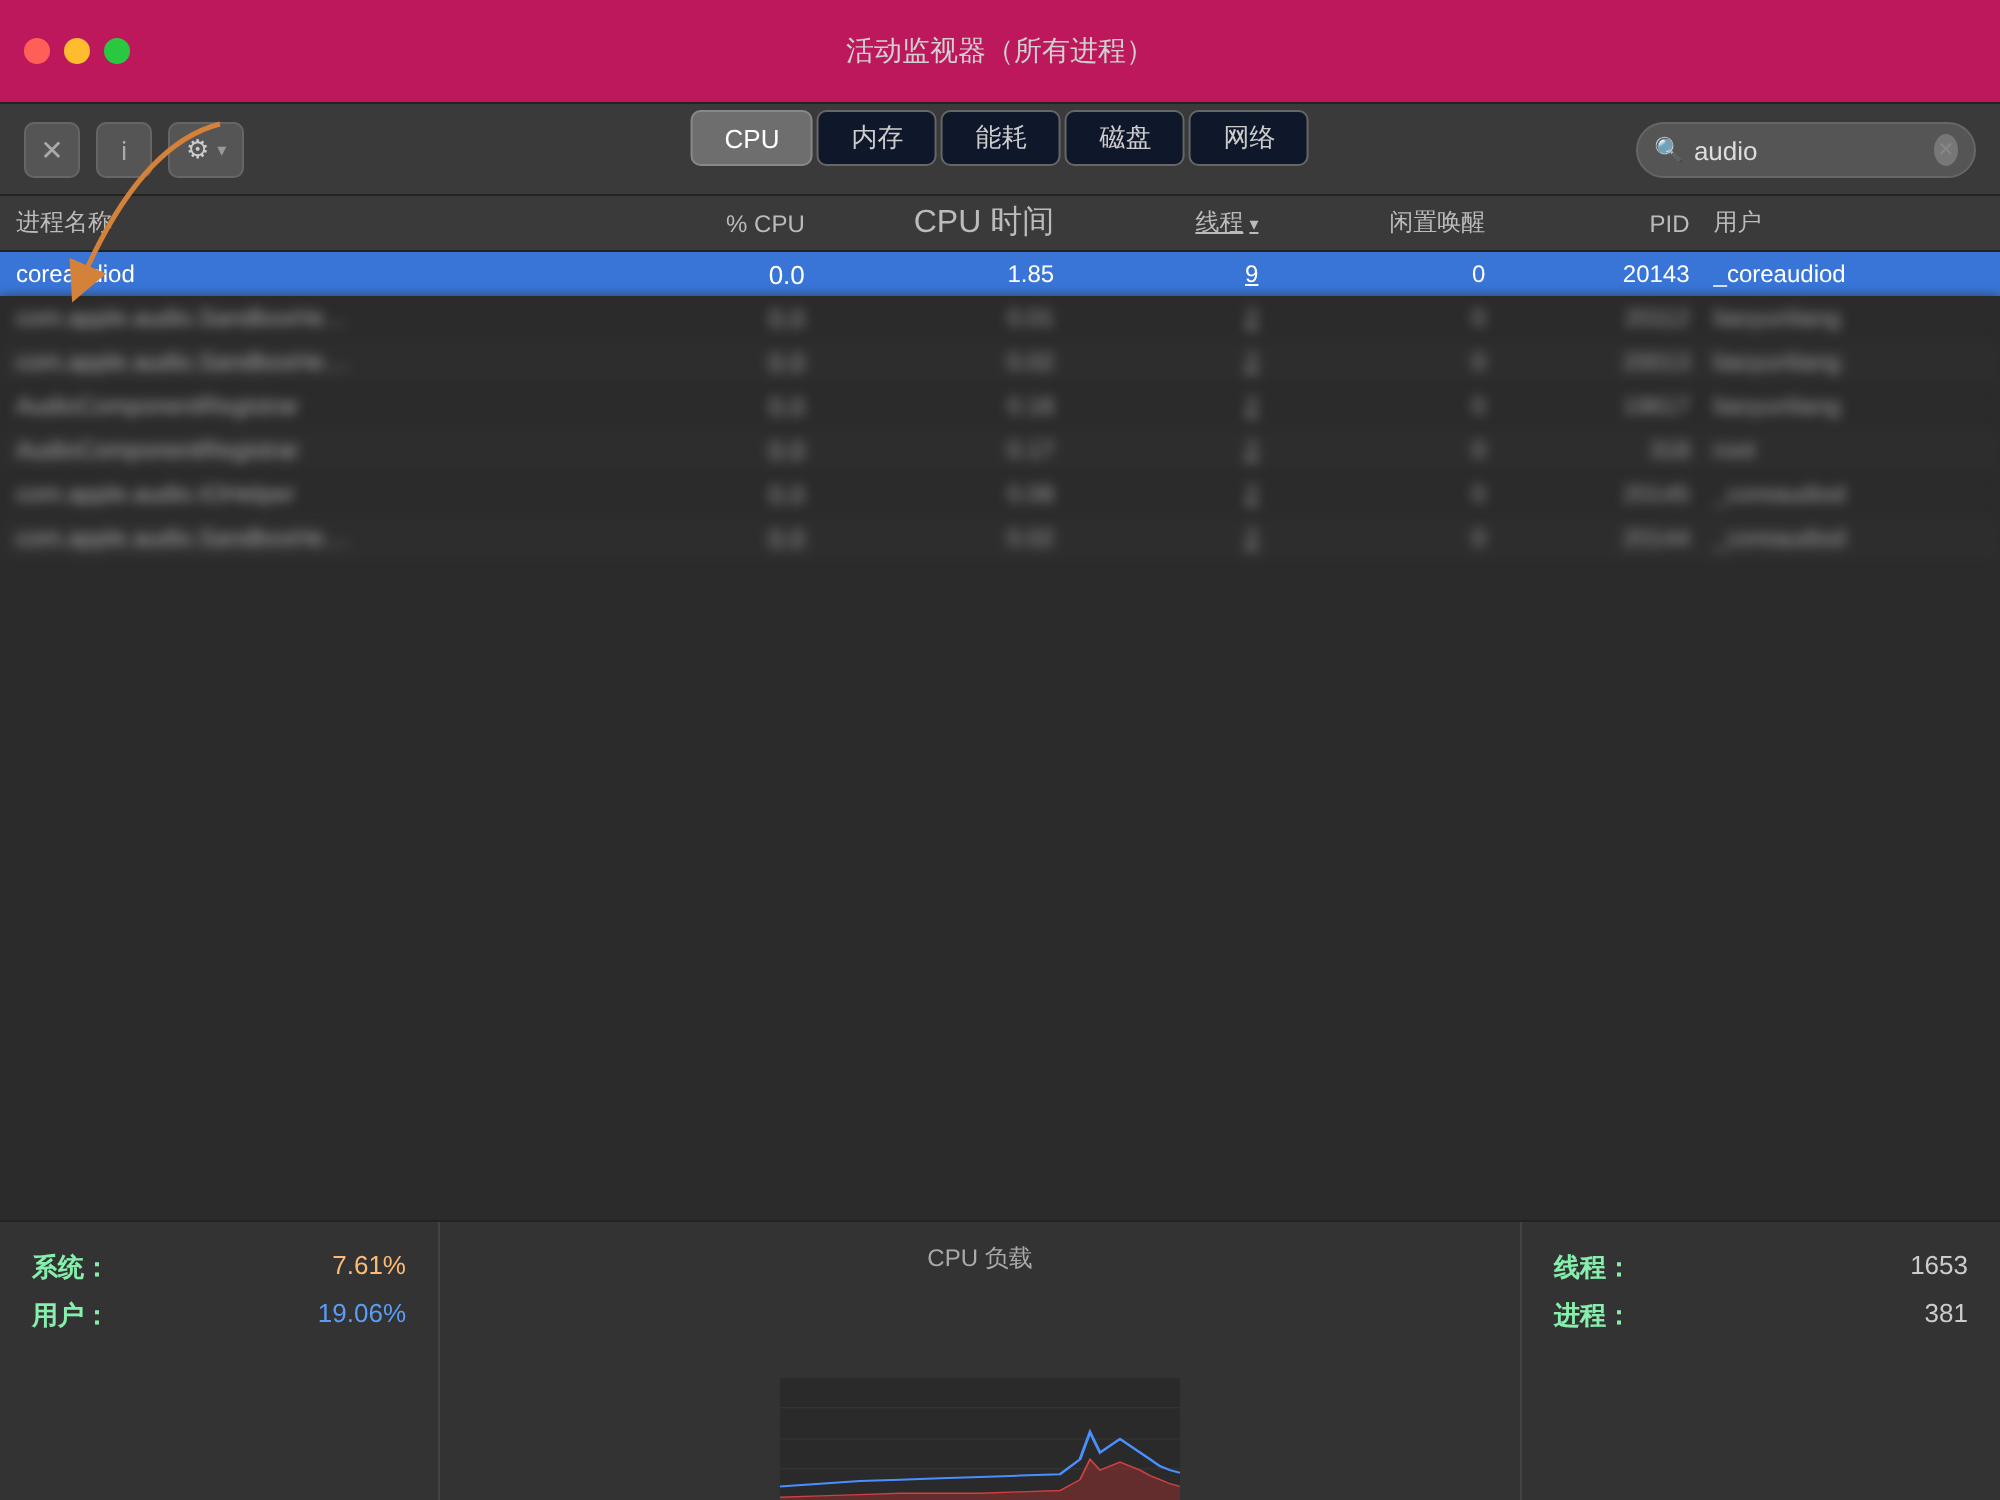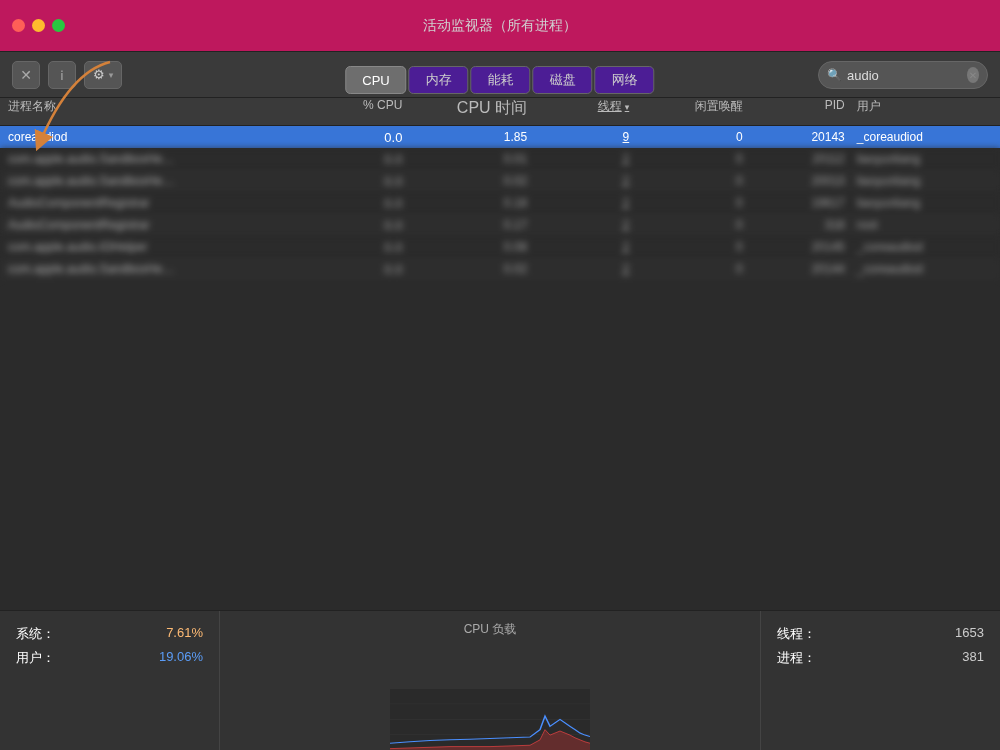--- a/index.html
+++ b/index.html
@@ -71,24 +71,24 @@
     .toolbar-btn.icon-only { padding: 0 7px; width: 28px; justify-content: center; }
     .toolbar-btn .icon-x { font-size: 14px; color: #aaa; }
 
     
     .tab-bar {
       position: absolute;
       left: 50%;
       transform: translateX(-50%);
       display: flex;
       gap: 2px;
-      top: 14px;
+      top: 3px;
     }
     .tab {
-      background: #4c1d95;
+      background: #0f172a;
       border: 1px solid #666;
       border-radius: 5px;
       color: #ccc;
       font-size: 13px;
       height: 28px;
       padding: 0 16px;
       cursor: pointer;
       display: flex;
       align-items: center;
     }
@@ -131,21 +131,21 @@
       width: 16px;
       height: 16px;
       display: flex;
       align-items: center;
       justify-content: center;
       font-size: 10px;
     }
     .table-header {
       background: #3a3a3a;
       display: flex;
-      align-items: flex-start;
+      align-items: center;
       height: 28px;
       padding: 0 8px;
       border-bottom: 1px solid #222;
     }
     .col-name { flex: 2.5; color: #bbb; font-size: 12px; }
     .col-cpu-pct { flex: 1; text-align: right; color: #bbb; font-size: 12px; padding-right: 12px; }
     .col-cpu-time { flex: 1; text-align: right; color: #bbb; font-size: 16px; padding-right: 12px; }
     .col-threads { flex: 0.8; text-align: right; color: #bbb; font-size: 12px; padding-right: 12px; display: flex; align-items: center; gap: 3px; justify-content: flex-end; text-decoration: underline; }
     .col-idle { flex: 0.9; text-align: right; color: #bbb; font-size: 12px; padding-right: 12px; }
     .col-pid { flex: 0.8; text-align: right; color: #bbb; font-size: 12px; padding-right: 12px; }
@@ -194,21 +194,21 @@
       width: 220px;
       padding: 14px 16px;
       border-right: 1px solid #444;
     }
     .stat-row {
       display: flex;
       justify-content: space-between;
       margin-bottom: 6px;
       font-size: 13px;
     }
-    .stat-label { color: #ffffff; }
+    .stat-label { color: #86efac; font-weight: bold; }
     .stat-value-red { color: #fdba74; font-weight: 500; }
     .stat-value-blue { color: #5b9cf6; font-weight: 500; }
     .stat-value-normal { color: #ccc; font-weight: 500; }
 
     .bottom-chart-area {
       flex: 1;
       display: flex;
       flex-direction: column;
       align-items: center;
       padding-top: 10px;

